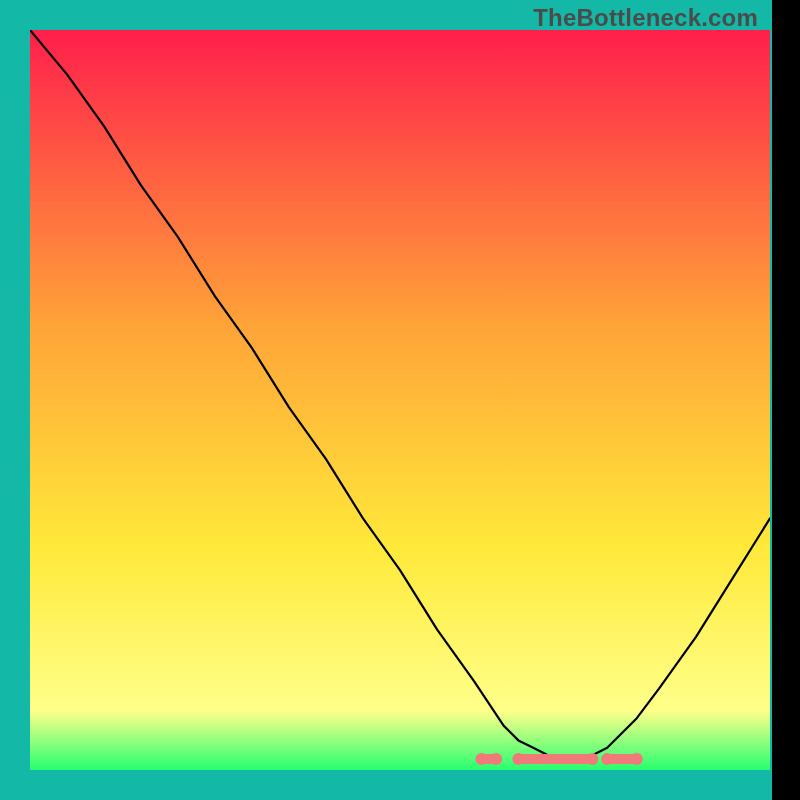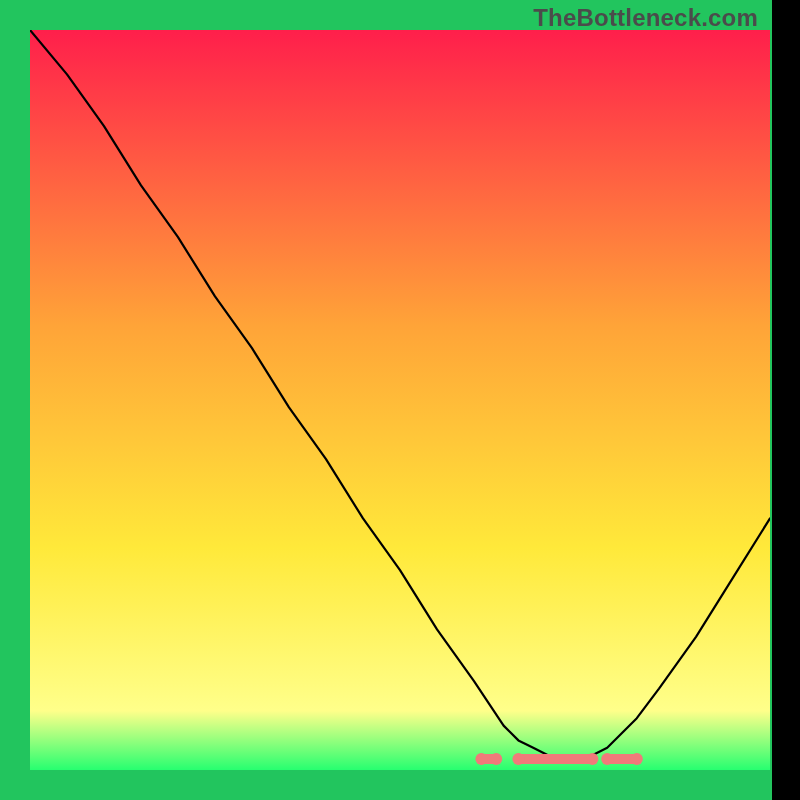--- a/index.html
+++ b/index.html
@@ -8,21 +8,21 @@
     width: 800px;
     height: 800px;
     overflow: hidden;
     background: #000;
     font-family: Arial, Helvetica, sans-serif;
   }
   .frame {
     position: relative;
     width: 772px;
     height: 800px;
-    background: #22c55e;
+    background: #14b8a6;
   }
   .watermark {
     position: absolute;
     top: 4px;
     right: 14px;
     font-size: 24px;
     font-weight: bold;
     color: #4b4b4b;
     letter-spacing: 0.2px;
     z-index: 10;

